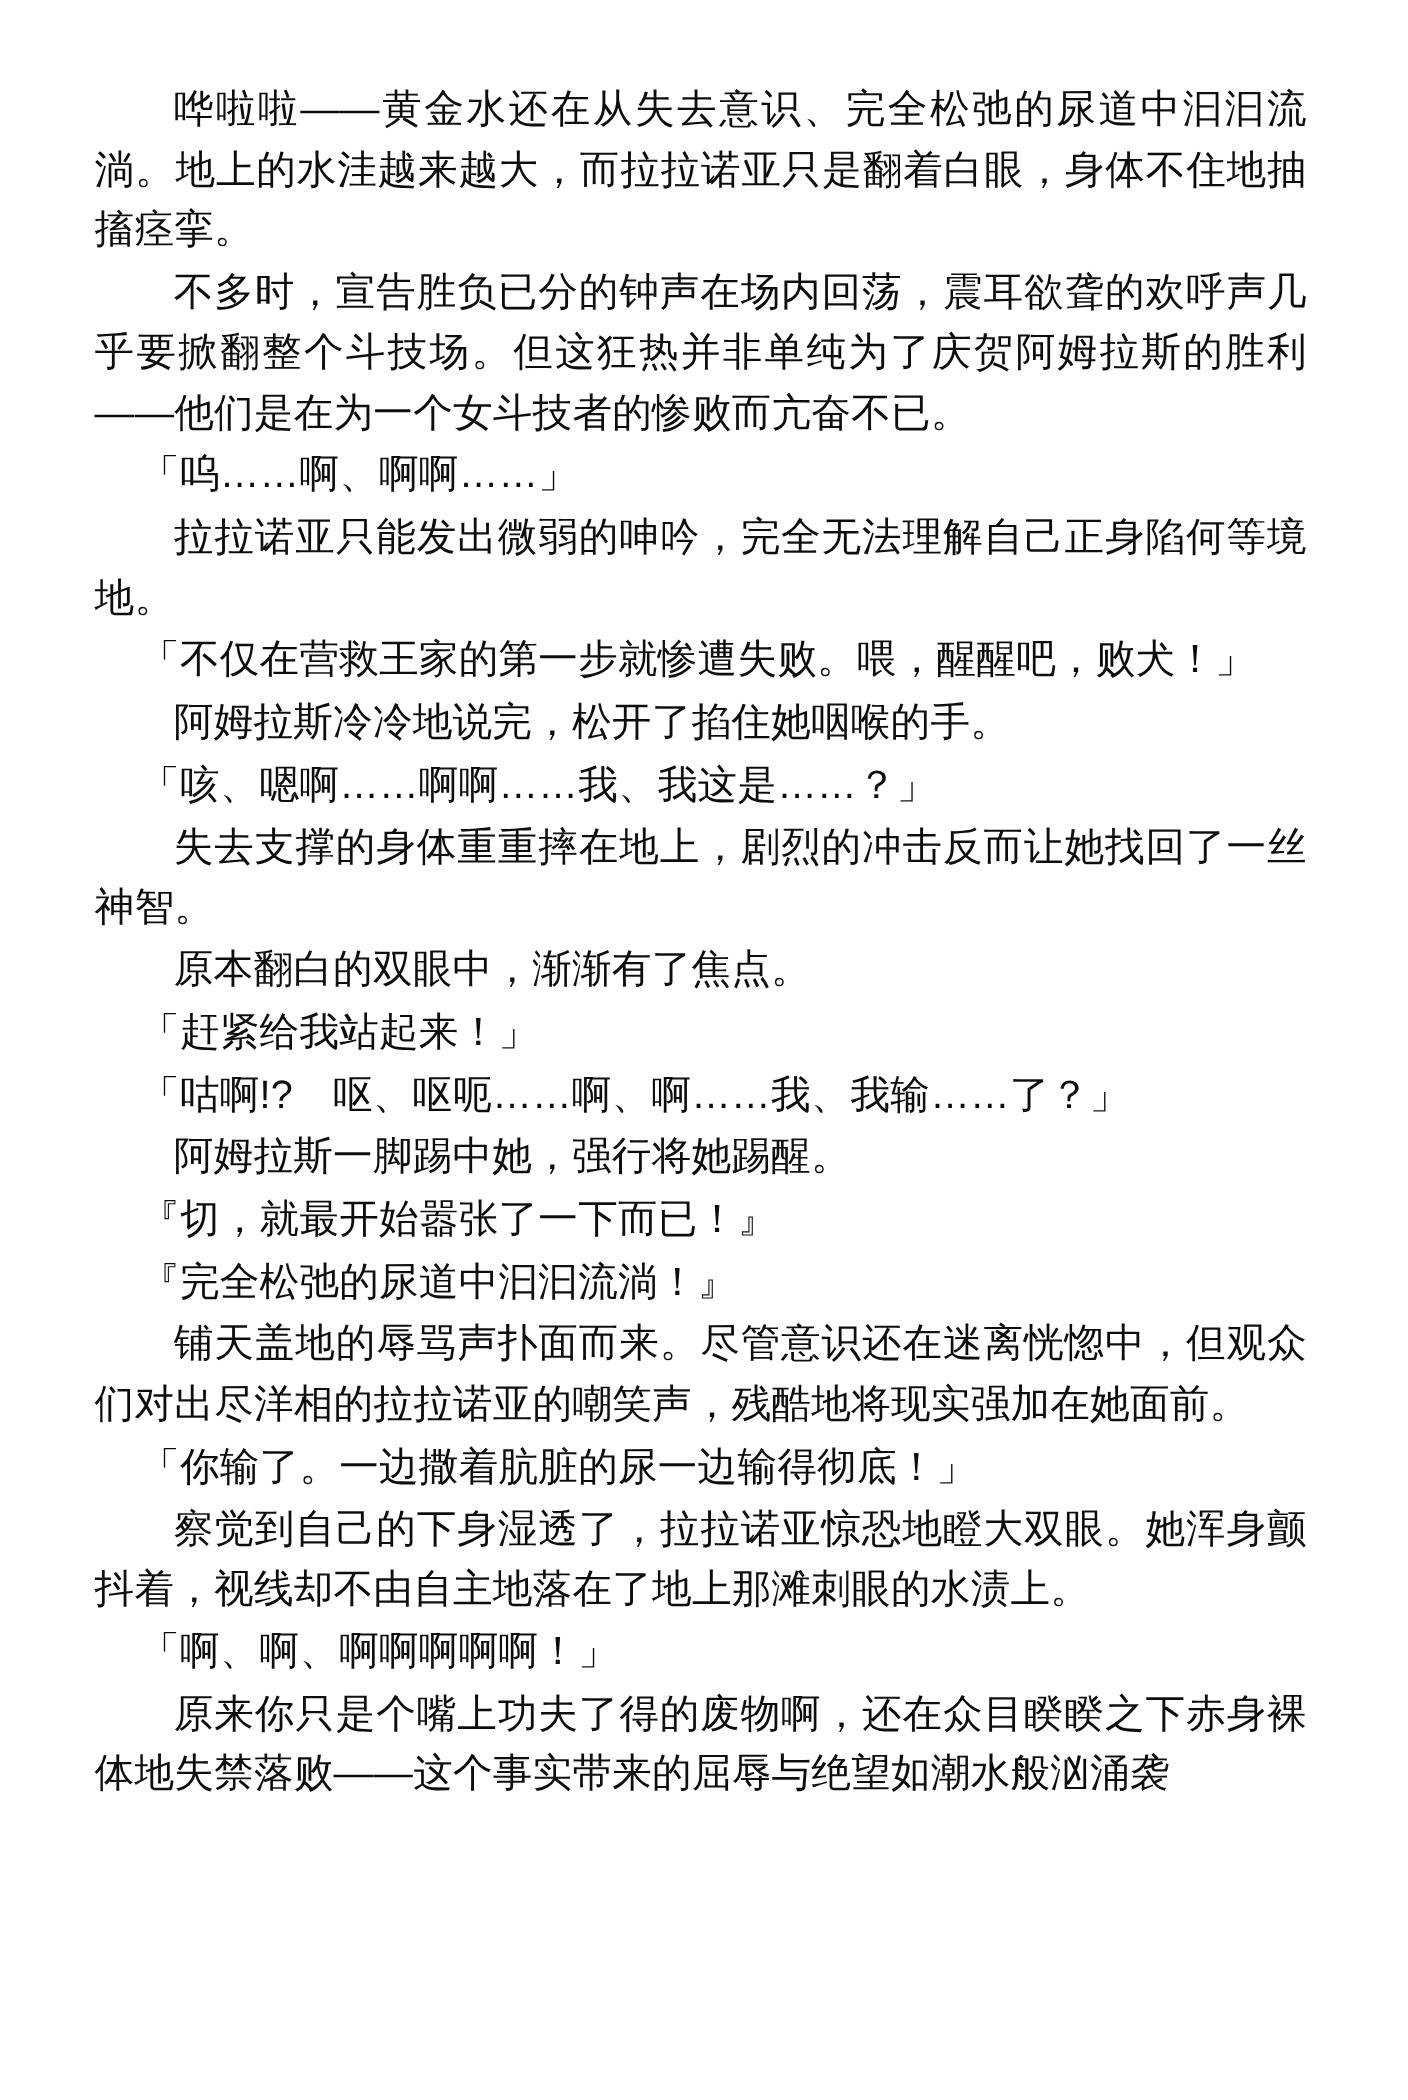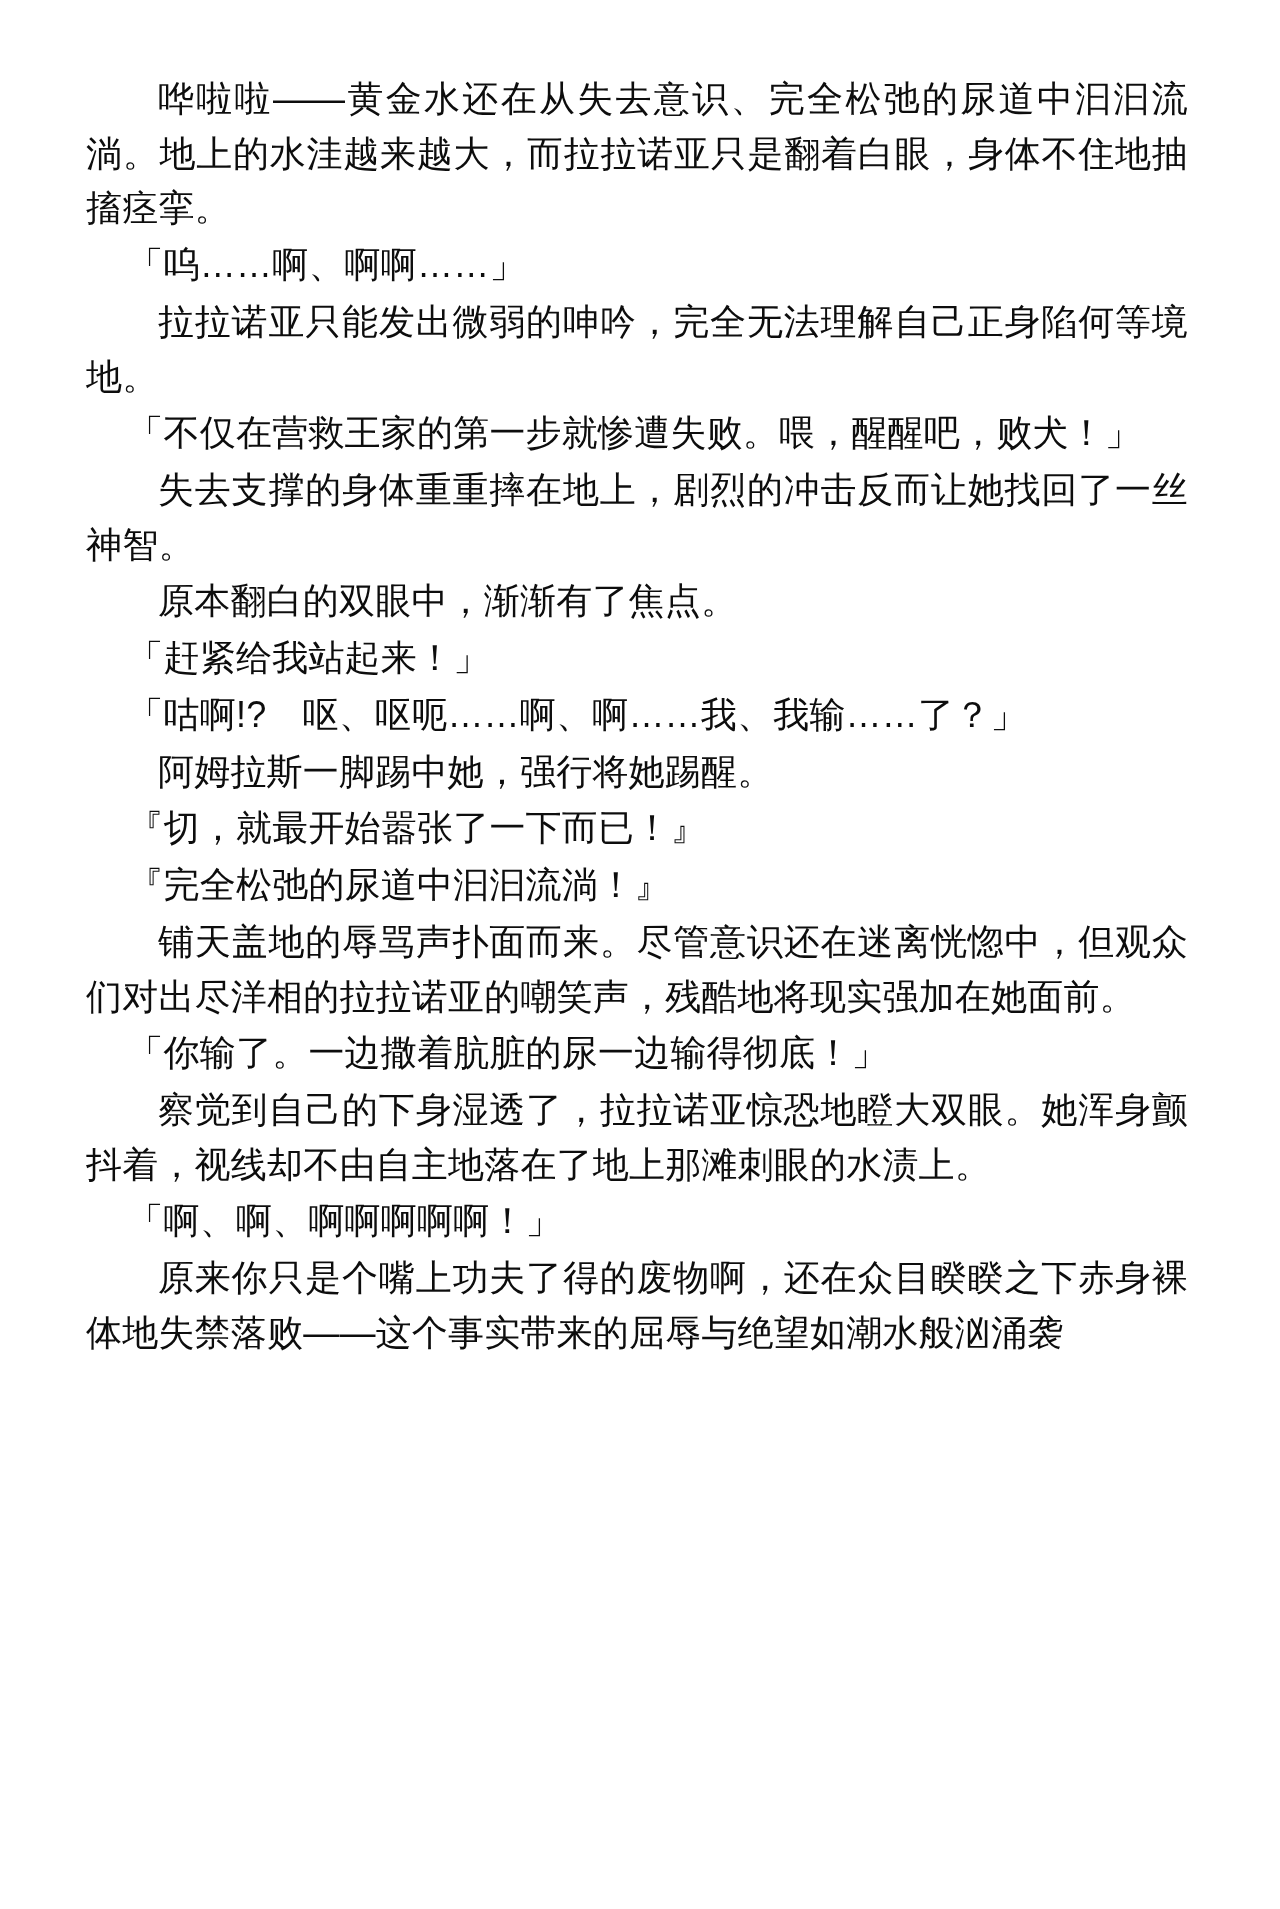--- a/index.html
+++ b/index.html
@@ -41,23 +41,26 @@
     text-indent: 1.15em;
   }
 </style>
 </head>
 <body>
 
 <div class="page">
   <div class="body-text">
 
     <p class="para">哗啦啦——黄金水还在从失去意识、完全松弛的尿道中汩汩流淌。地上的水洼越来越大，而拉拉诺亚只是翻着白眼，身体不住地抽搐痉挛。</p>
+    <p class="para">不多时，宣告胜负已分的钟声在场内回荡，震耳欲聋的欢呼声几乎要掀翻整个斗技场。但这狂热并非单纯为了庆贺阿姆拉斯的胜利——他们是在为一个女斗技者的惨败而亢奋不已。</p>
     <p class="para dialogue">「呜……啊、啊啊……」</p>
     <p class="para">拉拉诺亚只能发出微弱的呻吟，完全无法理解自己正身陷何等境地。</p>
     <p class="para dialogue">「不仅在营救王家的第一步就惨遭失败。喂，醒醒吧，败犬！」</p>
+    <p class="para">阿姆拉斯冷冷地说完，松开了掐住她咽喉的手。</p>
+    <p class="para dialogue">「咳、嗯啊……啊啊……我、我这是……？」</p>
     <p class="para">失去支撑的身体重重摔在地上，剧烈的冲击反而让她找回了一丝神智。</p>
     <p class="para">原本翻白的双眼中，渐渐有了焦点。</p>
     <p class="para dialogue">「赶紧给我站起来！」</p>
     <p class="para dialogue">「咕啊!?　呕、呕呃……啊、啊……我、我输……了？」</p>
     <p class="para">阿姆拉斯一脚踢中她，强行将她踢醒。</p>
     <p class="para dialogue-double">『切，就最开始嚣张了一下而已！』</p>
     <p class="para dialogue-double">『完全松弛的尿道中汩汩流淌！』</p>
     <p class="para">铺天盖地的辱骂声扑面而来。尽管意识还在迷离恍惚中，但观众们对出尽洋相的拉拉诺亚的嘲笑声，残酷地将现实强加在她面前。</p>
     <p class="para dialogue">「你输了。一边撒着肮脏的尿一边输得彻底！」</p>
     <p class="para">察觉到自己的下身湿透了，拉拉诺亚惊恐地瞪大双眼。她浑身颤抖着，视线却不由自主地落在了地上那滩刺眼的水渍上。</p>

